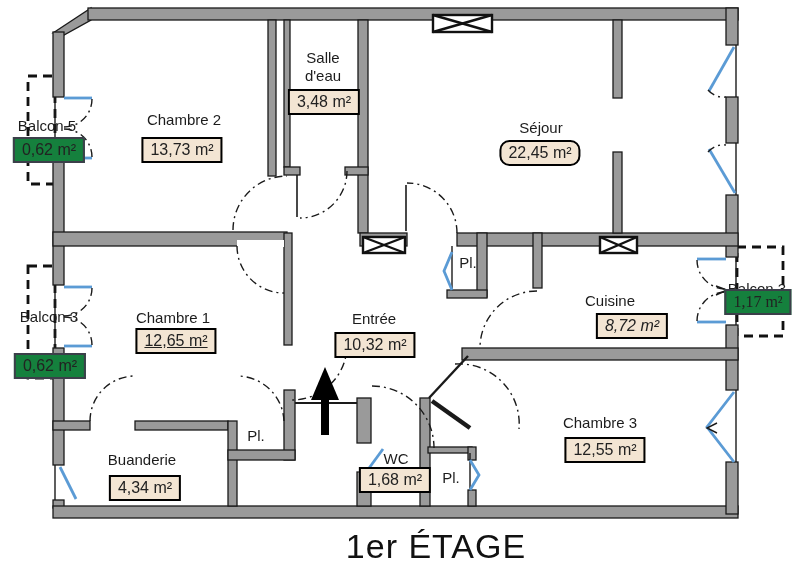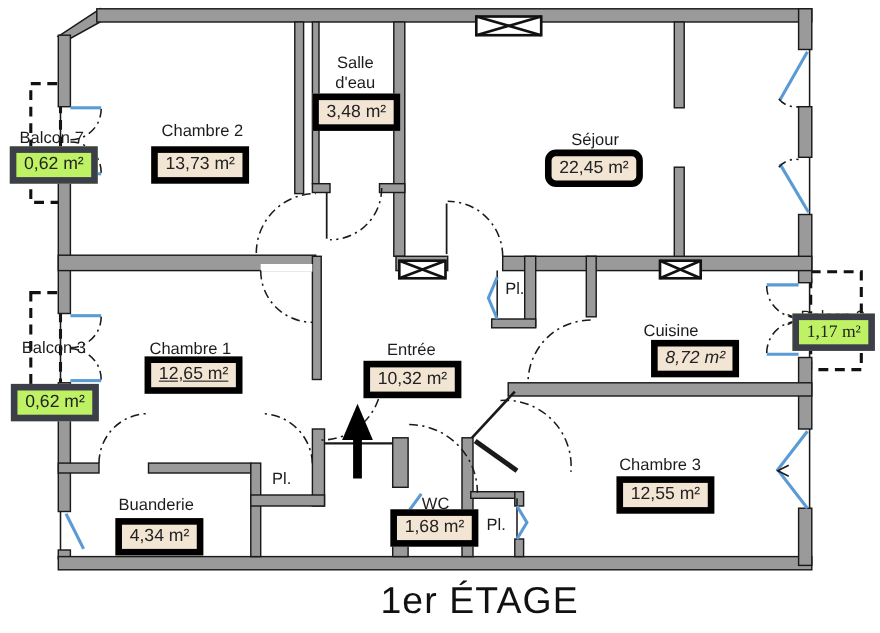--- a/index.html
+++ b/index.html
@@ -3,22 +3,22 @@
 <meta charset="utf-8">
 <style>
   html,body{margin:0;padding:0;background:#fff;}
   #plan{position:relative;width:800px;height:575px;background:#fff;overflow:hidden;
         font-family:"Liberation Sans",sans-serif;color:#1a1a1a;}
   #plan svg{position:absolute;left:0;top:0;}
   .lbl{position:absolute;transform:translateX(-50%);font-size:15px;line-height:18px;
        white-space:nowrap;text-align:center;color:#1c1c1c;}
   .lbl.wrap{white-space:normal;width:54px;}
   .badge{position:absolute;transform:translate(-50%,-50%);font-size:16px;line-height:18px;
-         background:#f3e5d3;border:6px solid #000000;padding:2px 7px;white-space:nowrap;color:#222;}
-  .badge.blue{background:#bef264;border-color:#3c3f4a;}
+         background:#f3e5d3;border:2px solid #000000;padding:2px 7px;white-space:nowrap;color:#222;}
+  .badge.blue{background:#15803d;border-color:#3c3f4a;}
   .title{position:absolute;transform:translateX(-50%);font-size:34px;color:#111;
          letter-spacing:1px;white-space:nowrap;}
 </style>
 </head>
 <body>
 
 <div id="plan">
 
 <svg width="800" height="575" viewBox="0 0 800 575">
 
@@ -165,21 +165,21 @@
 
 <div class="lbl" style="left:184px;top:111px;">Chambre 2</div>
 <div class="lbl wrap" style="left:323px;top:49px;">Salle d'eau</div>
 <div class="lbl" style="left:541px;top:119px;">Séjour</div>
 <div class="lbl" style="left:173px;top:309px;">Chambre 1</div>
 <div class="lbl" style="left:374px;top:310px;">Entrée</div>
 <div class="lbl" style="left:610px;top:292px;">Cuisine</div>
 <div class="lbl" style="left:600px;top:414px;">Chambre 3</div>
 <div class="lbl" style="left:142px;top:451px;text-align:center;">Buanderie</div>
 <div class="lbl" style="left:396px;top:450px;">WC</div>
-<div class="lbl" style="left:47px;top:117px;">Balcon 7</div>
+<div class="lbl" style="left:47px;top:117px;">Balcon 5</div>
 <div class="lbl" style="left:49px;top:308px;">Balcon 3</div>
 <div class="lbl" style="left:757px;top:280px;">Balcon 3</div>
 <div class="lbl" style="left:256px;top:427px;">Pl.</div>
 <div class="lbl" style="left:451px;top:469px;">Pl.</div>
 <div class="lbl" style="left:468px;top:254px;">Pl.</div>
 
 <div class="badge" style="left:182px;top:150px;">13,73 m²</div>
 <div class="badge" style="left:324px;top:102px;">3,48 m²</div>
 <div class="badge" style="left:540px;top:153px;border-radius:10px;">22,45 m²</div>
 <div class="badge" style="left:176px;top:341px;text-decoration:underline;">12,65 m²</div>

